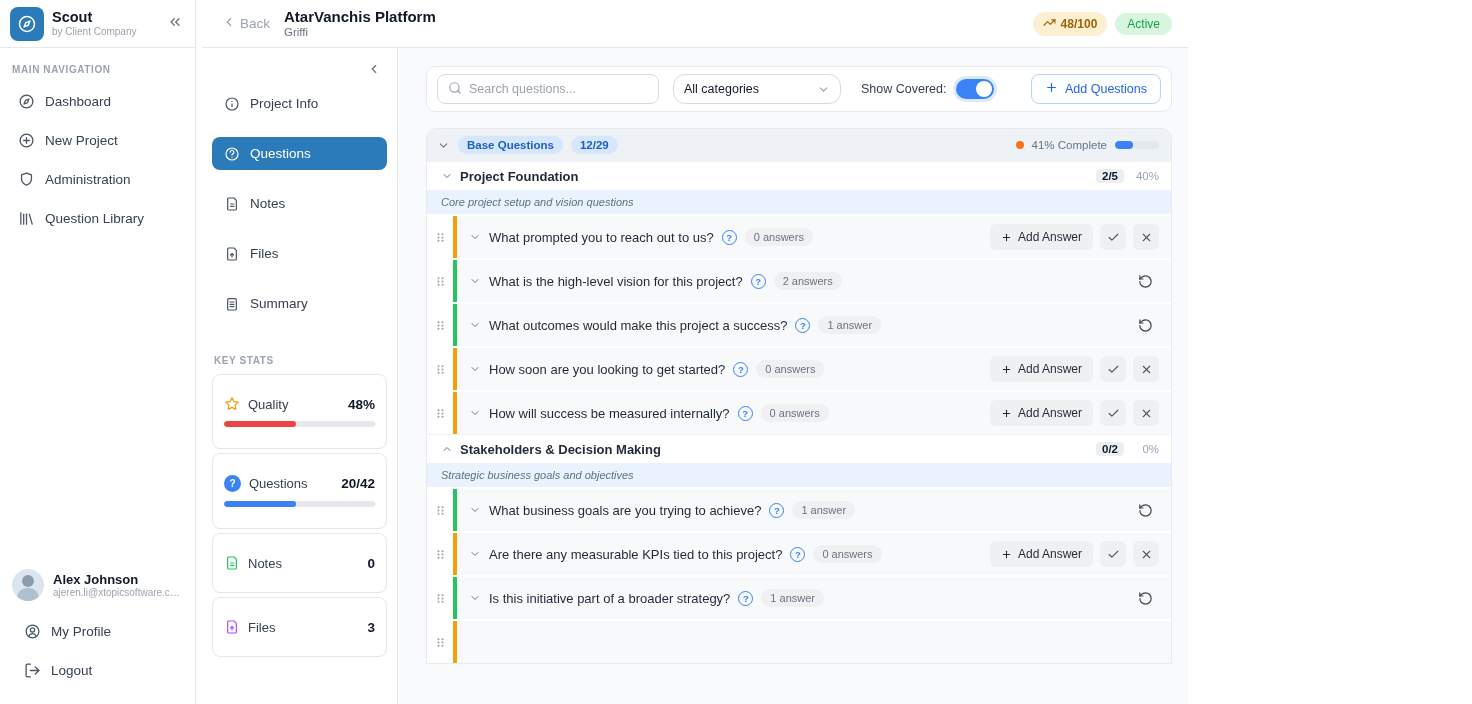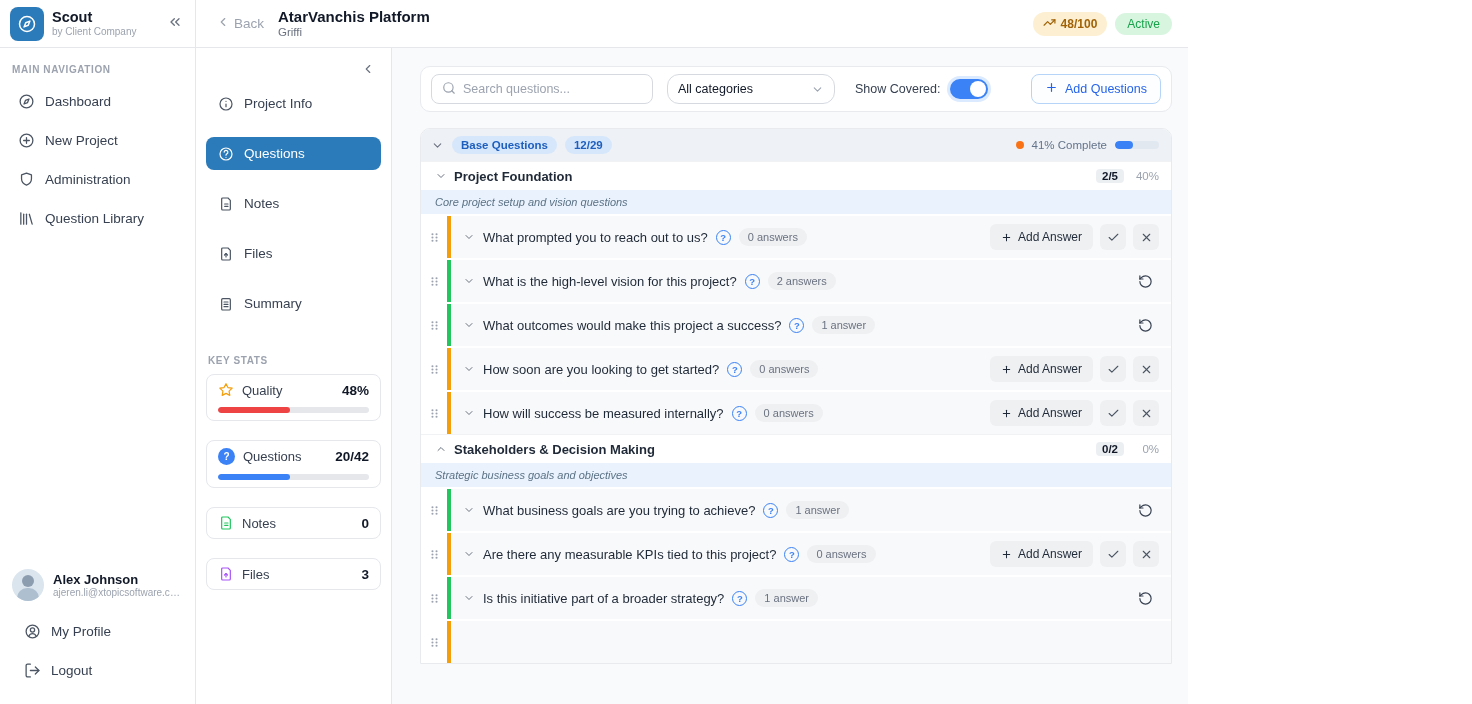--- a/index.html
+++ b/index.html
@@ -1,19 +1,19 @@
 <!DOCTYPE html>
 <html><head>
 <meta charset="utf-8">
 <style>
   * { box-sizing: border-box; margin: 0; padding: 0; }
   html, body { width: 1472px; height: 704px; overflow: hidden; }
   body { font-family: "Liberation Sans", sans-serif; background: #ffffff; color: #1f2937; font-size: 13px; }
 
-  .app { display: flex; width: 1188px; height: 704px; }
+  .app { display: flex; width: 1188px; height: 704px; gap: 6px; }
 
   
   .sb1 { width: 196px; flex: 0 0 196px; border-right: 1px solid #e5e7eb; display: flex; flex-direction: column; background: #fff; }
   .sb1-head { height: 48px; border-bottom: 1px solid #e5e7eb; display: flex; align-items: center; padding: 0 10px 0 10px; gap: 8px; }
   .logo { width: 34px; height: 34px; border-radius: 8px; background: #2b7ab9; display: flex; align-items: center; justify-content: center; color: #fff; flex: 0 0 34px; }
   .logo-text { line-height: 1.1; flex: 1; min-width: 0; }
   .app-name { font-weight: bold; font-size: 14.5px; color: #111827; }
   .app-by { font-size: 10px; color: #9ca3af; margin-top: 1px; }
   .collapse-btn { background: none; border: none; color: #6b7280; cursor: pointer; padding: 2px; display: flex; }
   .nav-label, .stats-label { font-size: 10px; font-weight: bold; letter-spacing: .6px; color: #9ca3af; padding: 16px 12px 6px 12px; }
@@ -42,21 +42,21 @@
   .content { flex: 1; display: flex; min-height: 0; }
 
   
   .sb2 { width: 196px; flex: 0 0 196px; border-right: 1px solid #e5e7eb; background: #fff; padding: 10px 10px; overflow: hidden; }
   .sb2-collapse { display: flex; justify-content: flex-end; color: #6b7280; padding: 4px 6px 8px 0; cursor: pointer; }
   .pnav-item { display: flex; align-items: center; gap: 10px; height: 33px; padding: 0 12px; border-radius: 8px; color: #374151; font-size: 13.5px; cursor: pointer; margin-bottom: 17px; }
   .pnav-item .icon { color: #4b5563; display: flex; }
   .pnav-item.active { background: #2b7ab9; color: #fff; }
   .pnav-item.active .icon { color: #fff; }
   .stats-label { padding: 18px 2px 8px 2px; }
-  .stat-card { border: 1px solid #e5e7eb; border-radius: 8px; padding: 7px 11px; margin-bottom: 19px; background: #fff; }
+  .stat-card { border: 1px solid #e5e7eb; border-radius: 8px; padding: 21px 11px; margin-bottom: 4px; background: #fff; }
   .stat-row { display: flex; align-items: center; gap: 8px; }
   .stat-label { font-size: 13px; font-weight: 500; color: #374151; }
   .stat-value { margin-left: auto; font-weight: bold; font-size: 13.5px; color: #111827; }
   .stat-progress { margin-top: 9px; height: 6px; border-radius: 3px; background: #e5e7eb; overflow: hidden; }
   .stat-progress > span { display: block; height: 100%; border-radius: 3px; }
   .qcircle { width: 17px; height: 17px; border-radius: 50%; background: #3b82f6; color: #fff; font-size: 10px; font-weight: bold; display: inline-flex; align-items: center; justify-content: center; }
 
   
   .main { flex: 1; background: #f8fafc; padding: 18px 16px 0 28px; min-width: 0; overflow: hidden; }
   .page-title { font-size: 17px; font-weight: bold; color: #1f2937; margin-bottom: 18px; }

